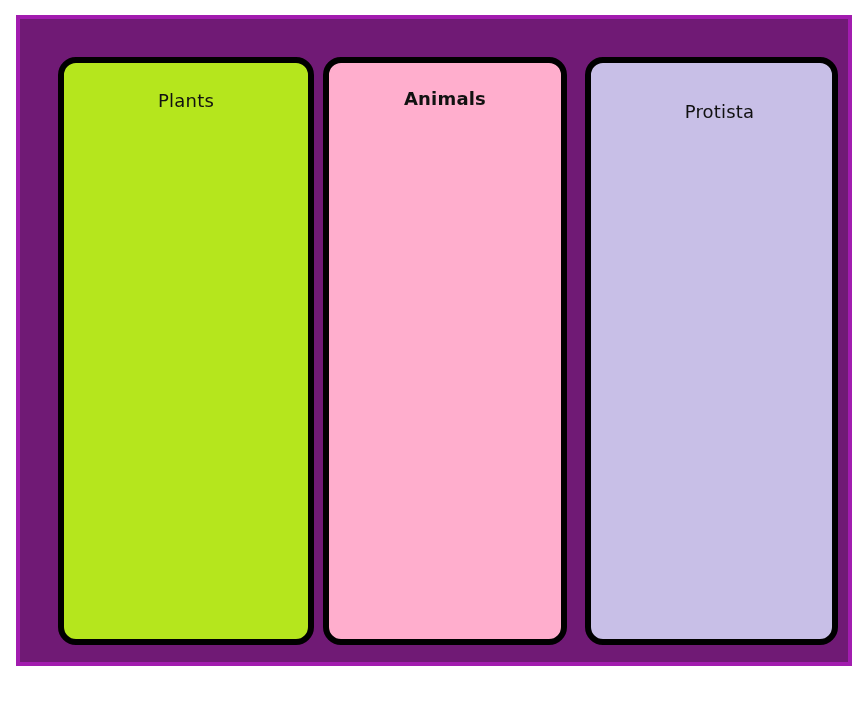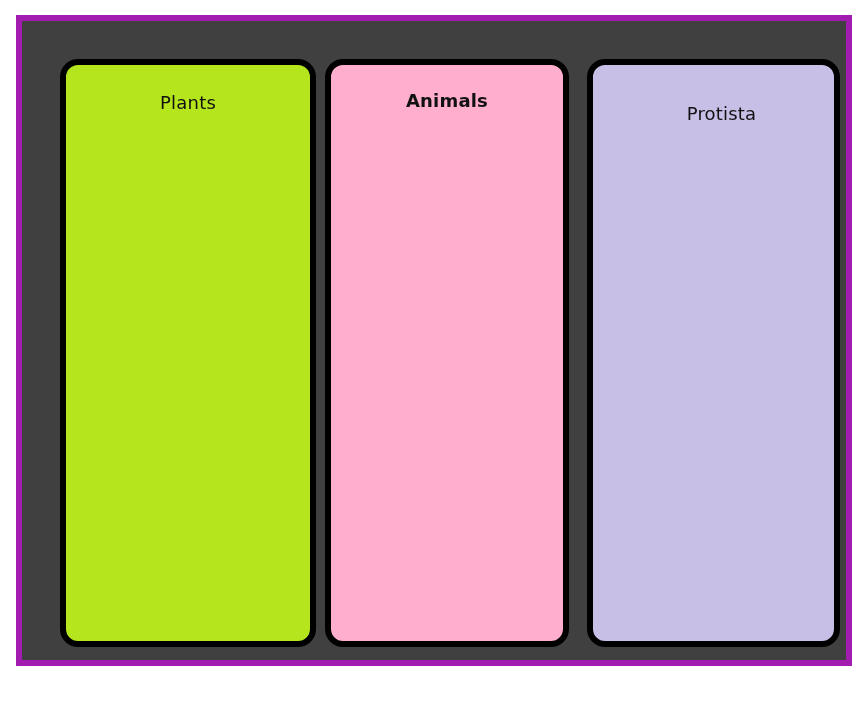--- a/index.html
+++ b/index.html
@@ -22,22 +22,22 @@
   }
 
   
   #outer-frame {
     position: absolute;
     left: 16px;
     top: 15px;
     width: 836px;
     height: 651px;
     box-sizing: border-box;
-    border: 6px solid #a21caf;
-    background: #404040;
+    border: 4px solid #a21caf;
+    background: #701a75;
   }
 
   
   #columns {
     position: absolute;
     left: 38px;
     top: 38px;
     width: 780px;
     height: 588px;
   }

